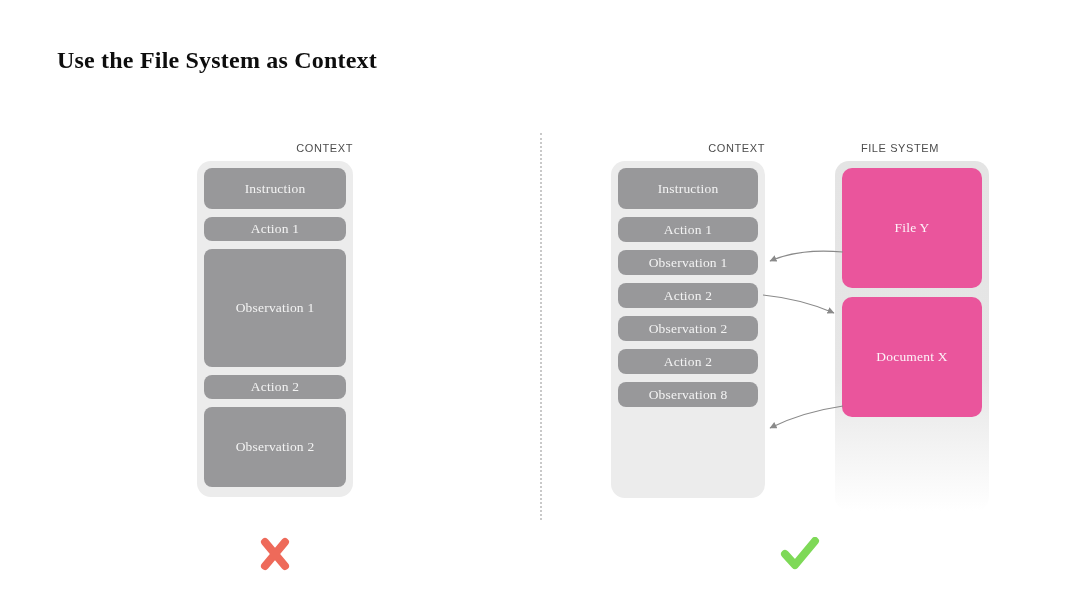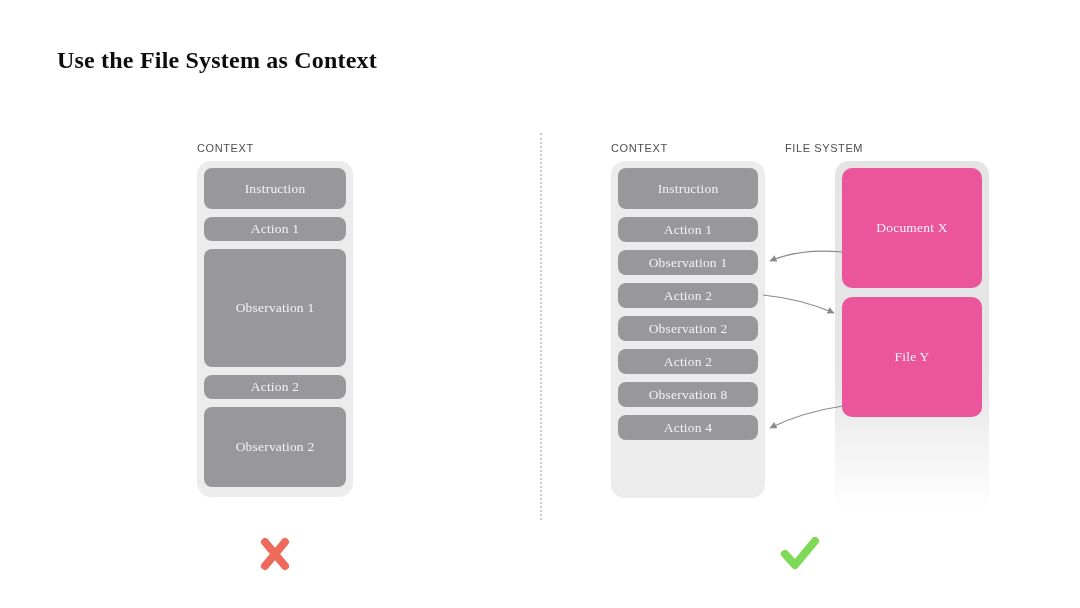--- a/index.html
+++ b/index.html
@@ -13,21 +13,21 @@
     overflow:hidden;font-family:"Liberation Serif", serif;
   }
   .slide-title{
     position:absolute;left:57px;top:47px;
     font-family:"Liberation Serif", serif;font-weight:700;
     font-size:24px;color:#0d0d0d;letter-spacing:.2px;
   }
   .panel-header{
     position:absolute;top:142px;height:14px;
     font-family:"Liberation Sans", sans-serif;font-size:11px;
-    letter-spacing:.6px;color:#4c4c4c;text-align:left;
+    letter-spacing:.6px;color:#4c4c4c;text-align:right;
   }
   .panel{
     position:absolute;top:161px;border-radius:14px;
     background:var(--panel-gray,#ececec);
     padding:7px;display:flex;flex-direction:column;gap:8px;
   }
   #left-header{left:197px;width:156px}
   #left-panel{left:197px;width:156px;height:336px}
   #right-header{left:611px;width:154px}
   #right-panel{left:611px;width:154px;height:337px}
@@ -84,28 +84,27 @@
   <div class="panel-header" id="right-header">CONTEXT</div>
   <div class="panel" id="right-panel">
 
   <div class="box size-md">Instruction</div>
       <div class="box size-row">Action 1</div>
       <div class="box size-row">Observation 1</div>
       <div class="box size-row">Action 2</div>
       <div class="box size-row">Observation 2</div>
       <div class="box size-row">Action 2</div>
       <div class="box size-row">Observation 8</div>
-      <div class="box size-row">Action 4</div>
     </div>
 
   <div class="panel-header" id="fs-header">FILE SYSTEM</div>
   <div class="panel" id="fs-panel">
 
-  <div class="fs-box size-fs">Document X</div>
-      <div class="fs-box size-fs">File Y</div>
+  <div class="fs-box size-fs">File Y</div>
+      <div class="fs-box size-fs">Document X</div>
     </div>
 
   <svg class="arrows-overlay" width="1080" height="608" viewBox="0 0 1080 608">
     <defs>
       <marker id="arrowhead" markerWidth="9" markerHeight="9" refX="6.5" refY="3.5" orient="auto" markerUnits="userSpaceOnUse">
         <path d="M0,0 L7,3.5 L0,7 Z" fill="#8a8a8a"></path>
       </marker>
     </defs>
     <path d="M 843 252 Q 800 248 770 261" fill="none" stroke="#8a8a8a" stroke-width="1.2" marker-end="url(#arrowhead)"></path>
     <path d="M 763 295 Q 802 299 834 313" fill="none" stroke="#8a8a8a" stroke-width="1.2" marker-end="url(#arrowhead)"></path>

